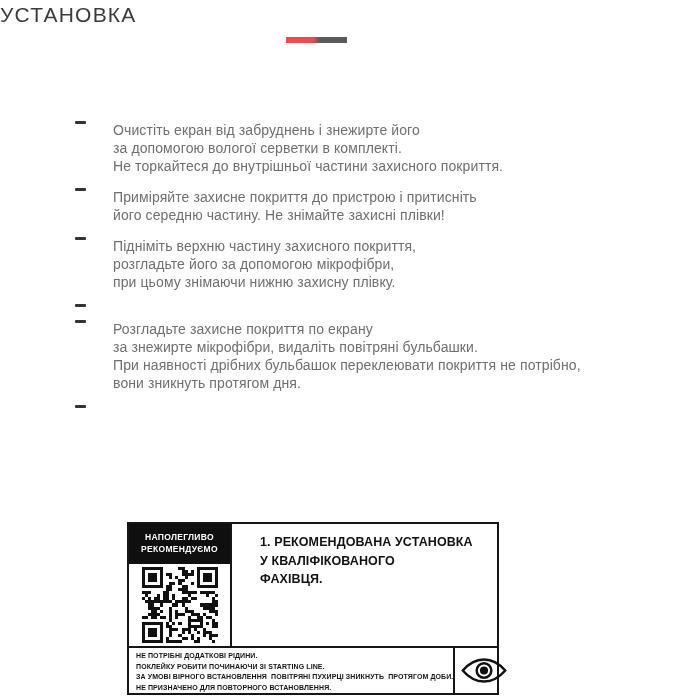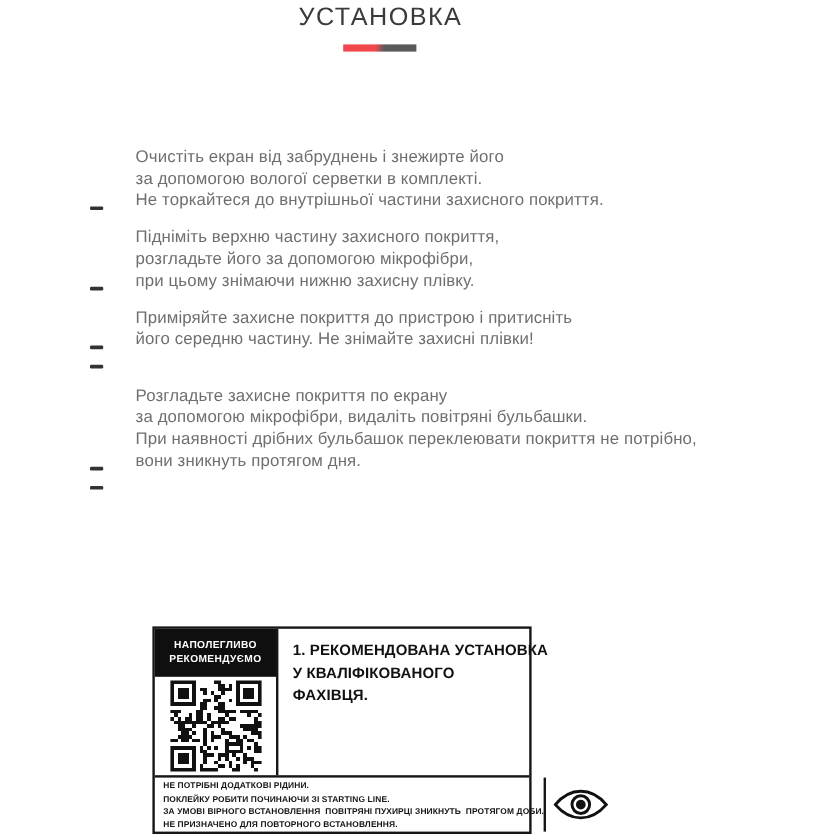--- a/index.html
+++ b/index.html
@@ -5,58 +5,58 @@
   html, body { margin:0; padding:0; }
   body {
     width:700px; height:700px; position:relative; overflow:hidden;
     background:#ffffff;
     font-family:"Liberation Sans", sans-serif;
   }
 
   
   .title {
     position:absolute; top:3px; left:0; width:634px;
-    text-align:center; font-size:21px; font-weight:500;
+    text-align:left; font-size:21px; font-weight:500;
     letter-spacing:1.2px; color:#3b3b3b;
   }
   .title-divider {
     position:absolute; top:37px; left:286px; width:61px; height:6px;
     background:linear-gradient(100deg, #f1494e 0%, #f1494e 44%, #595a5c 56%, #595a5c 100%);
   }
 
   
   .steps { position:absolute; top:121px; left:75px; width:580px; }
-  .step { display:flex; align-items:flex-end; margin-bottom:13px; }
+  .step { display:flex; align-items:flex-start; margin-bottom:13px; }
   .dash {
     width:11px; height:3px; background:#333333; border-radius:1px;
     margin-right:27px; flex:none;
   }
   .step-text {
     font-size:14px; line-height:18px; color:#6e6f71;
     white-space:pre; letter-spacing:0.1px;
   }
 
   
   .rec-box {
-    position:absolute; left:127px; top:522px; width:316px; height:173px;
+    position:absolute; left:127px; top:522px; width:372px; height:173px;
     border:2px solid #161616; box-sizing:border-box; background:#fff;
     display:flex; flex-direction:column;
   }
   .rec-top { display:flex; flex:1; border-bottom:2px solid #161616; min-height:0; }
   .rec-left {
     width:101px; flex:none; border-right:2px solid #161616;
     display:flex; flex-direction:column;
   }
   .rec-left-header {
     background:#0f0f0f; color:#ffffff; text-align:center;
     font-weight:bold; font-size:8.5px; line-height:11.5px;
     letter-spacing:0.3px; padding:8px 0 9px; white-space:pre;
   }
   .qr-wrap { flex:1; display:flex; align-items:center; justify-content:center; }
-  .rec-right { flex:1; padding:9px 4px 0 12px; }
+  .rec-right { flex:1; padding:9px 4px 0 28px; }
   .advice {
     margin:0 0 19px; font-weight:bold; color:#111111;
     font-size:12.5px; line-height:18.5px; white-space:pre; letter-spacing:0.1px;
   }
   .rec-bottom { height:45px; flex:none; display:flex; }
   .notes {
     flex:1; border-right:2px solid #161616;
     font-size:7px; line-height:10.5px; font-weight:bold; color:#141414;
     padding:3px 0 0 7px; white-space:pre; letter-spacing:0.1px;
   }
@@ -71,36 +71,36 @@
 
 <div class="steps">
   <div class="step">
     <span class="dash"></span>
     <div class="step-text">Очистіть екран від забруднень і знежирте його
 за допомогою вологої серветки в комплекті.
 Не торкайтеся до внутрішньої частини захисного покриття.</div>
   </div>
   <div class="step">
     <span class="dash"></span>
+    <div class="step-text">Приміряйте захисне покриття до пристрою і притисніть
+його середню частину. Не знімайте захисні плівки!</div>
+  </div>
+  <div class="step">
+    <span class="dash"></span>
     <div class="step-text">Підніміть верхню частину захисного покриття,
 розгладьте його за допомогою мікрофібри,
 при цьому знімаючи нижню захисну плівку.</div>
   </div>
   <div class="step">
     <span class="dash"></span>
-    <div class="step-text">Приміряйте захисне покриття до пристрою і притисніть
-його середню частину. Не знімайте захисні плівки!</div>
-  </div>
-  <div class="step">
-    <span class="dash"></span>
   </div>
   <div class="step">
     <span class="dash"></span>
     <div class="step-text">Розгладьте захисне покриття по екрану
-за допомогою мікрофібри, видаліть повітряні бульбашки.
+за знежирте мікрофібри, видаліть повітряні бульбашки.
 При наявності дрібних бульбашок переклеювати покриття не потрібно,
 вони зникнуть протягом дня.</div>
   </div>
   <div class="step">
     <span class="dash"></span>
   </div>
 </div>
 
 <div class="rec-box">
   <div class="rec-top">

